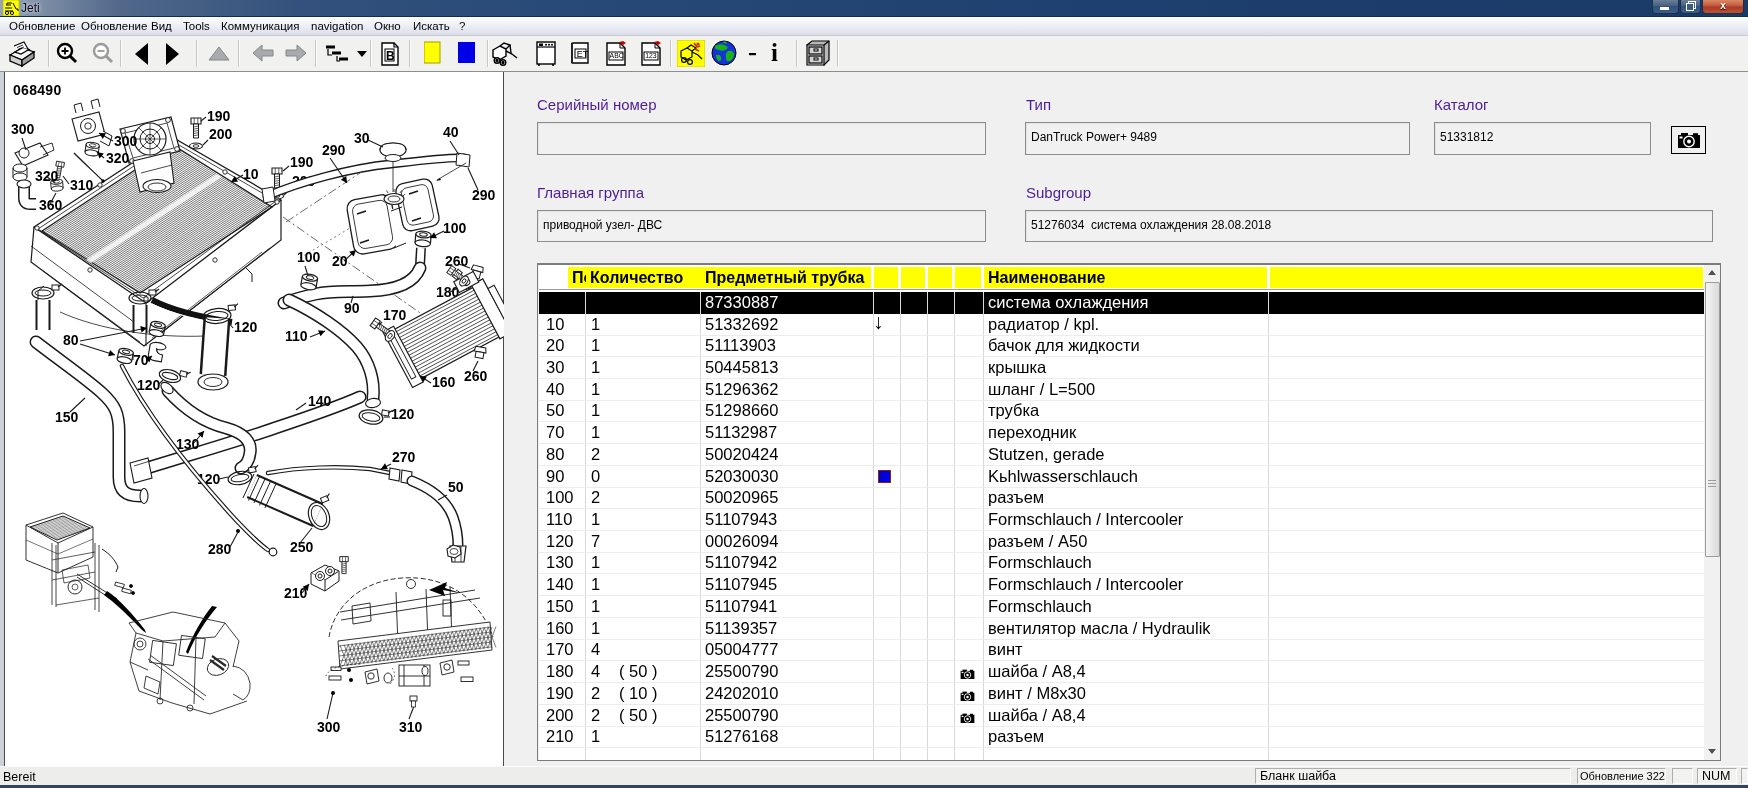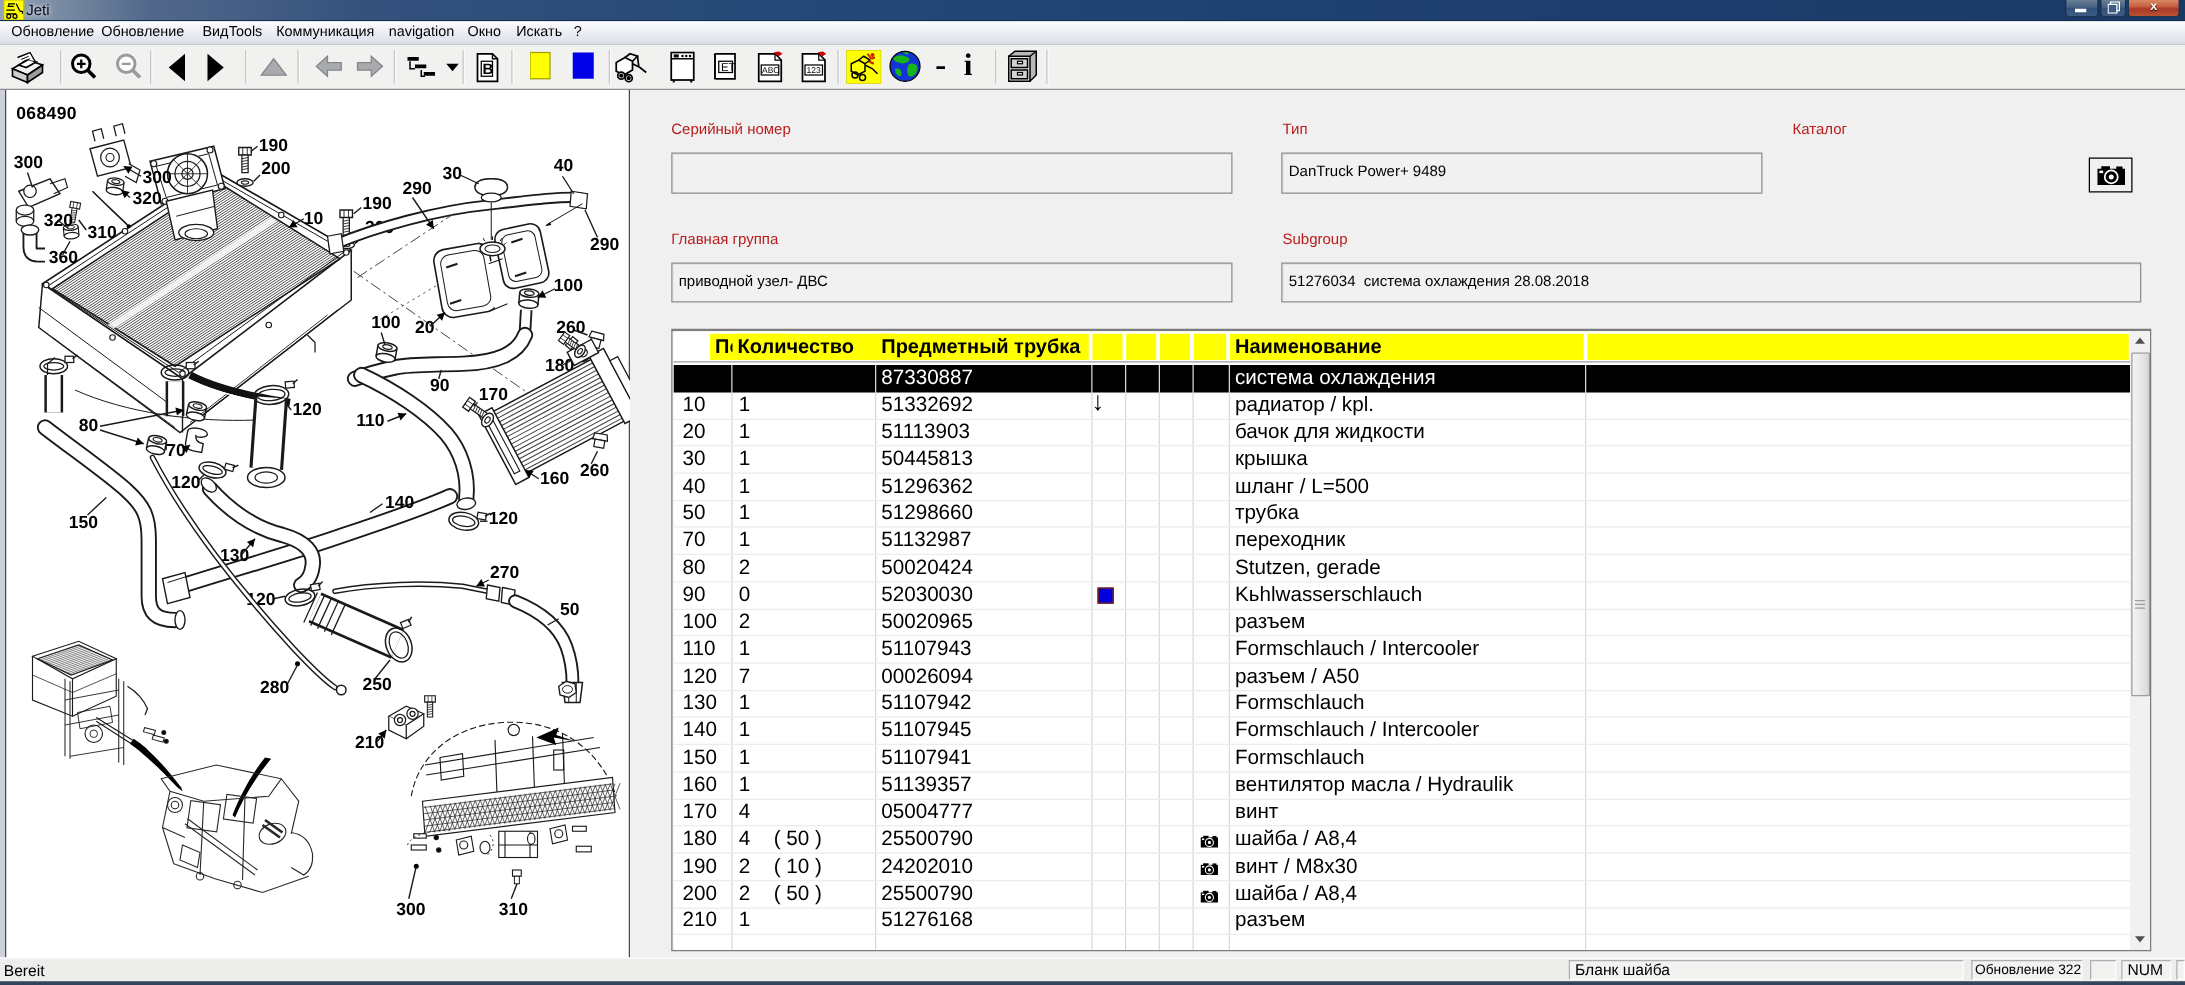--- a/index.html
+++ b/index.html
@@ -15,21 +15,21 @@
 color:#fff;font-size:10px;font-weight:bold;text-shadow:0 1px 1px #000}
 .close{background:linear-gradient(#d98866,#c75f40 40%,#ab3a28 55%,#bb5232)}
 .menubar{left:0;top:17px;width:1748px;height:19px;
 background:linear-gradient(#fcfdfe,#e8ebf2 60%,#dcdfe9);border-bottom:1px solid #c6c9d4}
 .menu{top:20px;font-size:11.5px;color:#000}
 .toolbar{left:0;top:36px;width:1748px;height:36px;background:#f1f1f0;border-bottom:1px solid #8e8e8e}
 .sep{top:40px;width:1px;height:27px;background:#c6c6c4;box-shadow:1px 0 0 #fbfbfb}
 .leftp{left:0;top:72px;width:504px;height:694px;background:#fff;border-left:4px solid #cdd2da;border-right:1px solid #4a4a4a}
 .leftp:before{content:"";position:absolute;left:0;top:0;height:100%;width:1px;background:#4a4a4a}
 .rightp{left:505px;top:72px;width:1243px;height:694px;background:#f0f0f0}
-.flabel{font-size:12px;color:#b91c1c}
+.flabel{font-size:15px;color:#4c1d95}
 .field{background:#f1f1f1;border:1px solid #8c8c8c;box-shadow:inset 1px 1px 0 #e3e3e3;font-size:12px;color:#000;line-height:29px;padding-left:5px;white-space:nowrap}
 .statusbar{left:0;top:766px;width:1748px;height:19px;background:#ededec;border-top:1px solid #fdfdfd;font-size:13px}
 .spanel{top:768px;height:16px;background:#f2f2f1;border:1px solid #aeaeae;border-bottom-color:#fdfdfd;border-right-color:#fdfdfd;font-size:12.5px;line-height:15px;padding-left:4px;color:#000;white-space:nowrap;overflow:hidden}
 .botbar{left:0;top:785px;width:1748px;height:3px;background:#33435c}
 .hcell{top:267px;height:21px;background:#ffff00;font-size:16px;font-weight:bold;color:#000;line-height:21px;padding-left:4px;white-space:nowrap}
 .row{height:22px;font-size:16.5px;color:#000;white-space:nowrap}
 .rc{position:absolute;top:0;line-height:21px}
 .vgl{top:292px;height:468px;width:1px;background:#d9d9d9}
 </style></head>
 <body>
@@ -60,21 +60,21 @@
           <rect x="0.5" y="2.5" width="7" height="7" fill="#3d5c84" stroke="#fff"></rect>
         </svg>
       </div>
     </div>
 <div class="a wbtn close" style="left:1702px;width:42px">
       <div class="g">x</div>
     </div>
 <div class="a menubar"></div>
 <div class="a menu" style="left:9px">Обновление</div>
 <div class="a menu" style="left:81px">Обновление</div>
-<div class="a menu" style="left:162px">Вид</div>
+<div class="a menu" style="left:151px">Вид</div>
 <div class="a menu" style="left:183px">Tools</div>
 <div class="a menu" style="left:221px">Коммуникация</div>
 <div class="a menu" style="left:311px">navigation</div>
 <div class="a menu" style="left:374px">Окно</div>
 <div class="a menu" style="left:413px">Искать</div>
 <div class="a menu" style="left:459px">?</div>
 <div class="a toolbar"></div>
 <div class="a sep" style="left:48px"></div>
 <div class="a sep" style="left:120px"></div>
 <div class="a sep" style="left:196px"></div>
@@ -929,20 +929,21 @@
       </g>
     </svg>
 <div class="a rightp"></div>
 <div class="a flabel" style="left:537px;top:96px">Серийный номер</div>
 <div class="a flabel" style="left:1026px;top:96px">Тип</div>
 <div class="a flabel" style="left:1434px;top:96px">Каталог</div>
 <div class="a flabel" style="left:537px;top:184px">Главная группа</div>
 <div class="a flabel" style="left:1026px;top:184px">Subgroup</div>
 <div class="a field" style="left:537px;top:122px;width:449px;height:33px"></div>
 <div class="a field" style="left:1025px;top:122px;width:385px;height:33px">DanTruck Power+ 9489</div>
+<div class="a field" style="left:1434px;top:122px;width:217px;height:33px">51331812</div>
 <div class="a field" style="left:537px;top:210px;width:449px;height:32px">приводной узел- ДВС</div>
 <div class="a field" style="left:1025px;top:210px;width:688px;height:32px">51276034&nbsp; система охлаждения 28.08.2018</div>
 <div class="a" style="left:1671px;top:126px;width:35px;height:28px;background:#f0f0f0;border:1.5px solid #000;display:flex;align-items:center;justify-content:center">
       <svg width="24" height="18" viewBox="0 0 24 18">
         <rect x="1" y="4" width="22" height="13" fill="#000"></rect>
         <rect x="4" y="2" width="7" height="3" fill="#000"></rect>
         <rect x="16" y="2.2" width="5" height="2.5" fill="#000"></rect>
         <circle cx="12" cy="10.5" r="5.2" fill="#000" stroke="#fff" stroke-width="1.4"></circle>
         <circle cx="12" cy="10.5" r="2" fill="#fff"></circle>
         <rect x="2.5" y="5.5" width="3" height="2" fill="#fff"></rect>

